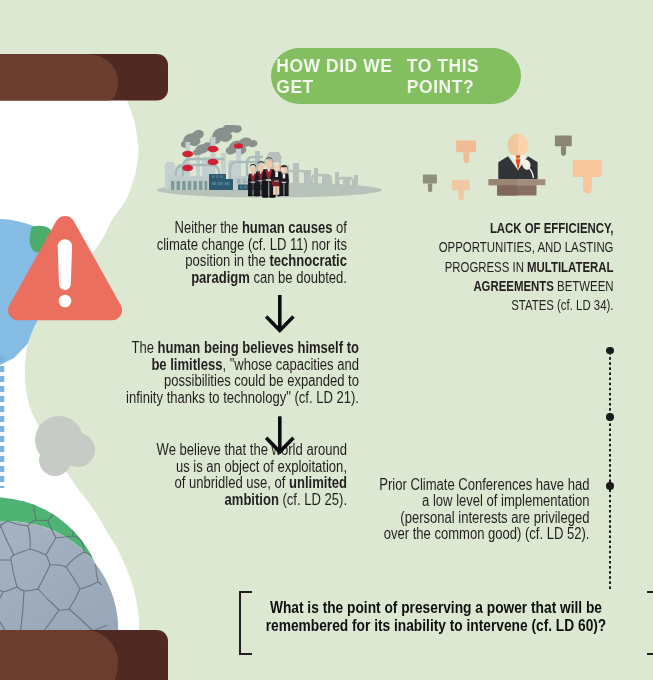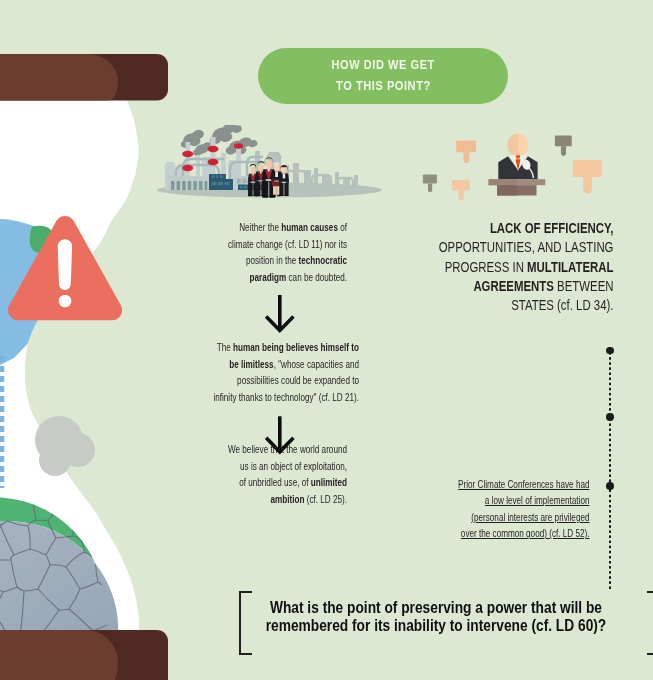--- a/index.html
+++ b/index.html
@@ -2,41 +2,41 @@
 <html><head>
 <meta charset="utf-8">
 <style>
   html,body{margin:0;padding:0;background:#ffffff;}
   body{width:653px;height:680px;overflow:hidden;
        font-family:"Liberation Sans",sans-serif;
        -webkit-font-smoothing:antialiased;}
   #page{position:relative;width:653px;height:680px;background:#dce8d2;overflow:hidden;}
 
   
-  #hdr{position:absolute;left:258px;top:48px;width:250px;height:56px;
+  #hdr{position:absolute;left:271px;top:48px;width:250px;height:56px;
        background:#83be61;border-radius:28px;
-       display:flex;flex-direction:column;align-items:center;justify-content:center;
-       color:#f2f9ec;font-weight:bold;letter-spacing:0.6px;font-size:12px;line-height:21px;}
+       display:flex;flex-direction:row;align-items:center;justify-content:center;
+       color:#f2f9ec;font-weight:bold;letter-spacing:0.6px;font-size:19px;line-height:21px;}
   #hdr>div{transform:scaleX(0.92);}
 
   
-  .txt{position:absolute;color:#231f20;font-size:10px;line-height:16.55px;text-align:right;}
+  .txt{position:absolute;color:#231f20;font-size:16px;line-height:16.55px;text-align:right;}
   .txt span.b{font-weight:bold;}
   .txt .ln{white-space:nowrap;transform-origin:right center;transform:scaleX(0.815);}
   .caps{font-size:14px;line-height:19.3px;}
 
   
   #L0{left:0;width:347px;top:220.0px;}
   #L1{left:12px;width:347px;top:340.2px;}
   #L2{left:0;width:347px;top:442px;}
   
   #RH{left:0;width:613.5px;top:219.0px;}
   #R0{left:0;width:589.5px;top:340.5px;}
   #R1{left:0;width:589.5px;top:408.8px;}
-  #R2{left:0;width:589.5px;top:476.8px;text-decoration:underline;}
+  #R2{left:0;width:589.5px;top:476.8px;}
 
   
   #spine{position:absolute;left:608.9px;top:346.8px;width:2.4px;height:243px;}
   .dotdash{position:absolute;left:0;top:0;width:2.4px;height:100%;
      background-image:linear-gradient(#1b1b1d 2.4px,rgba(0,0,0,0) 0);
      background-position:left top;background-size:2.4px 5.1px;background-repeat:repeat-y;}
   .bulb{position:absolute;left:-2.5px;width:7.4px;height:7.4px;border-radius:50%;background:#1b1b1d;}
 
   
   #quote{position:absolute;left:191.1px;top:591.1px;width:220px;height:62px;margin-left:48px;}

